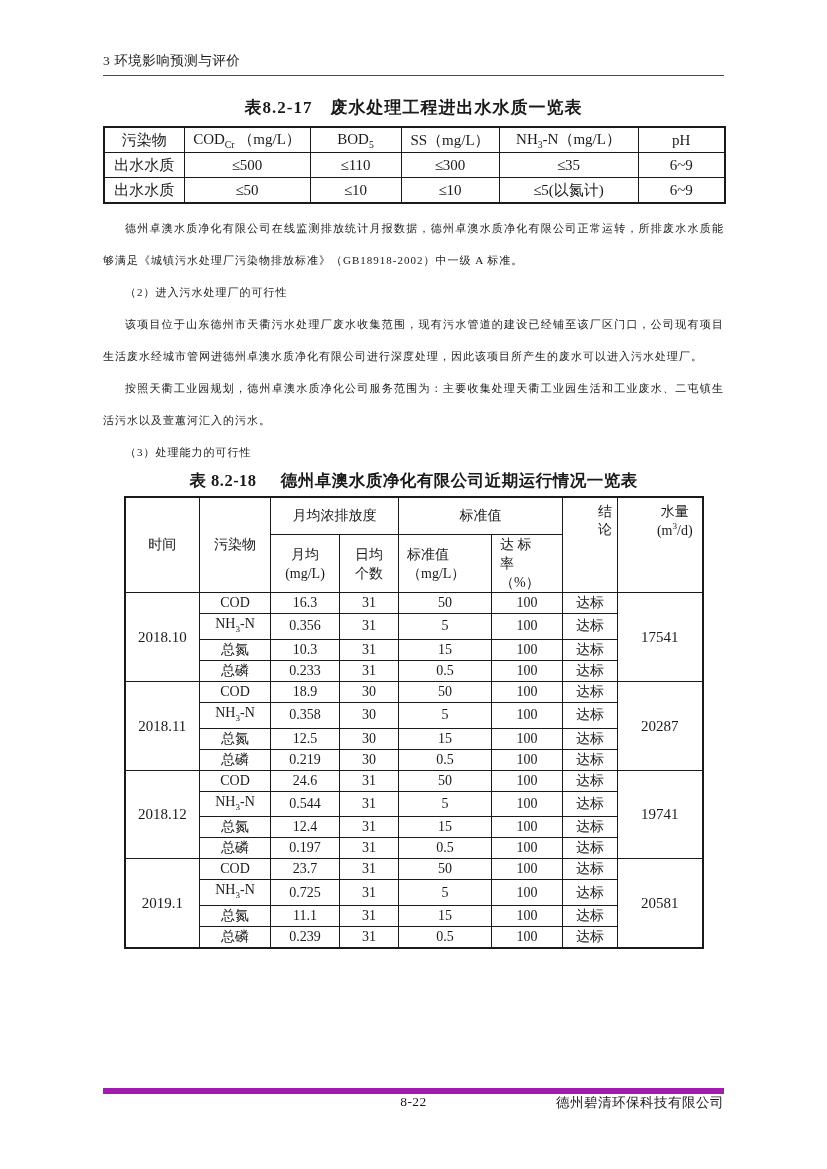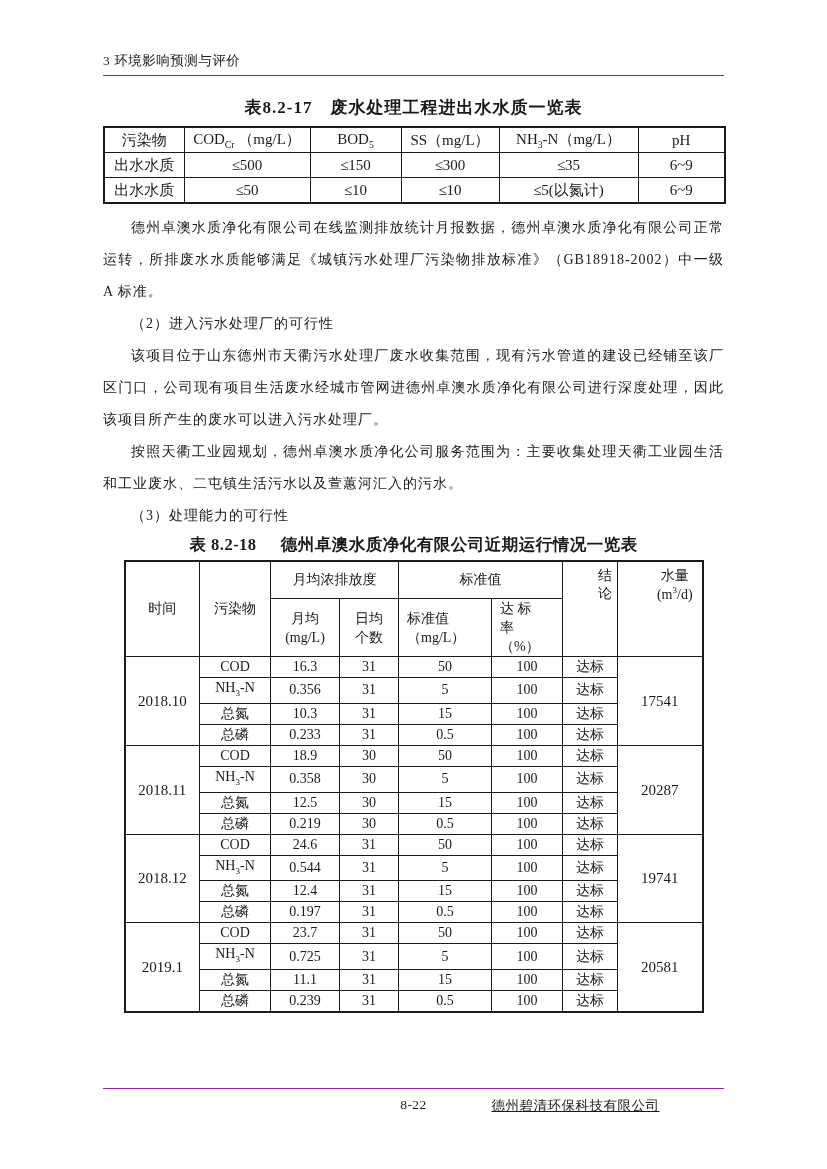--- a/index.html
+++ b/index.html
@@ -48,21 +48,21 @@
     font-weight: normal;
     overflow: hidden;
     white-space: nowrap;
   }
   sub { font-size: 0.65em; }
   sup { font-size: 0.65em; }
   
   .bodytext { margin-top: 8px; }
   .bodytext p {
     margin: 0;
-    font-size: 14px;
+    font-size: 11px;
     line-height: 32px;
     letter-spacing: 1px;
     text-indent: 2em;
     text-align: justify;
   }
   
   .t2-title {
     text-align: center;
     font-weight: bold;
     font-size: 16.5px;
@@ -89,29 +89,29 @@
   .t2 thead th.top { vertical-align: top; padding-top: 5px; padding-left: 32px; }
   .t2 thead th.leftal { text-align: left; padding-left: 8px; }
   .t2 tbody td { height: 20px; line-height: 20px; white-space: nowrap; }
   .t2 td.time, .t2 td.water { font-size: 15px; }
   
   .pg-footer {
     position: absolute;
     left: 103px;
     right: 103px;
     top: 1088px;
-    border-top: 1px solid #a21caf;
-    padding-top: 8px;
+    border-top: 6px solid #a21caf;
+    padding-top: 0;
     display: grid;
     grid-template-columns: 1fr auto 1fr;
     font-size: 13.5px;
     letter-spacing: 0.5px;
   }
   .pg-footer .pgnum { grid-column: 2; text-align: center; }
-  .pg-footer .company { grid-column: 3; text-align: center; text-decoration: underline; }
+  .pg-footer .company { grid-column: 3; text-align: right; }
 </style>
 </head>
 <body>
 
 <div class="page">
 
   <div class="pg-header">
     <span>3 环境影响预测与评价</span>
   </div>
 
@@ -133,21 +133,21 @@
           <th><span>BOD</span><sub>5</sub></th>
           <th>SS（mg/L）</th>
           <th><span>NH</span><sub>3</sub><span>-N（mg/L）</span></th>
           <th>pH</th>
         </tr>
     </thead>
     <tbody id="t1-body">
         <tr>
           <td>出水水质</td>
           <td>≤500</td>
-          <td>≤150</td>
+          <td>≤110</td>
           <td>≤300</td>
           <td>≤35</td>
           <td>6~9</td>
         </tr>
         <tr>
           <td>出水水质</td>
           <td>≤50</td>
           <td>≤10</td>
           <td>≤10</td>
           <td>≤5(以氮计)</td>

